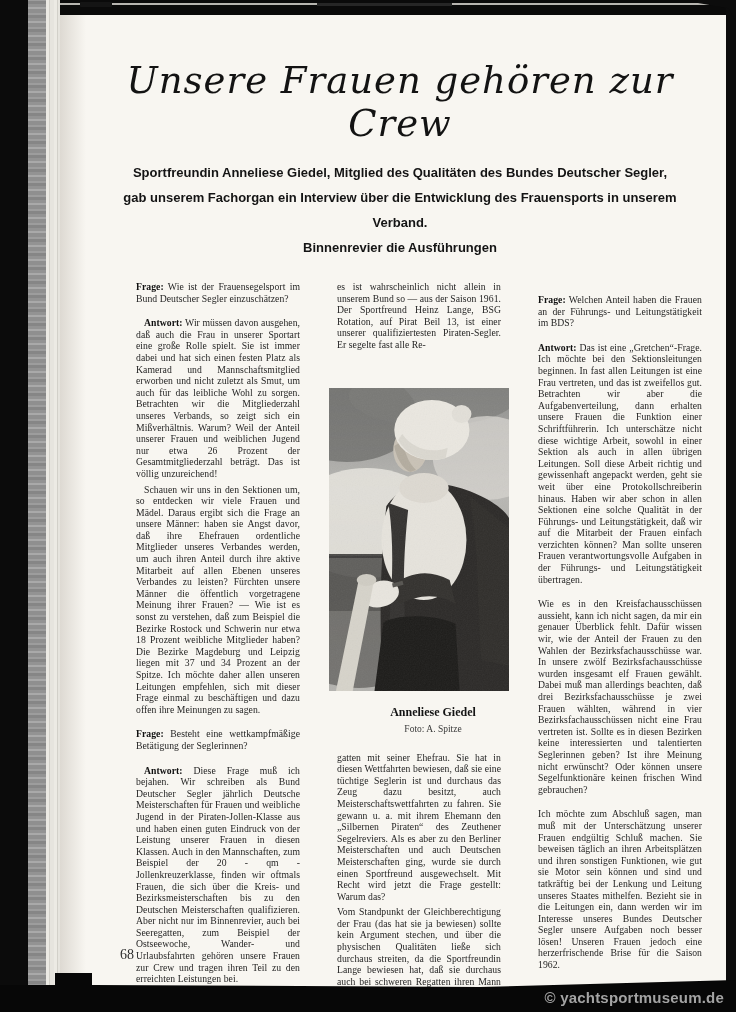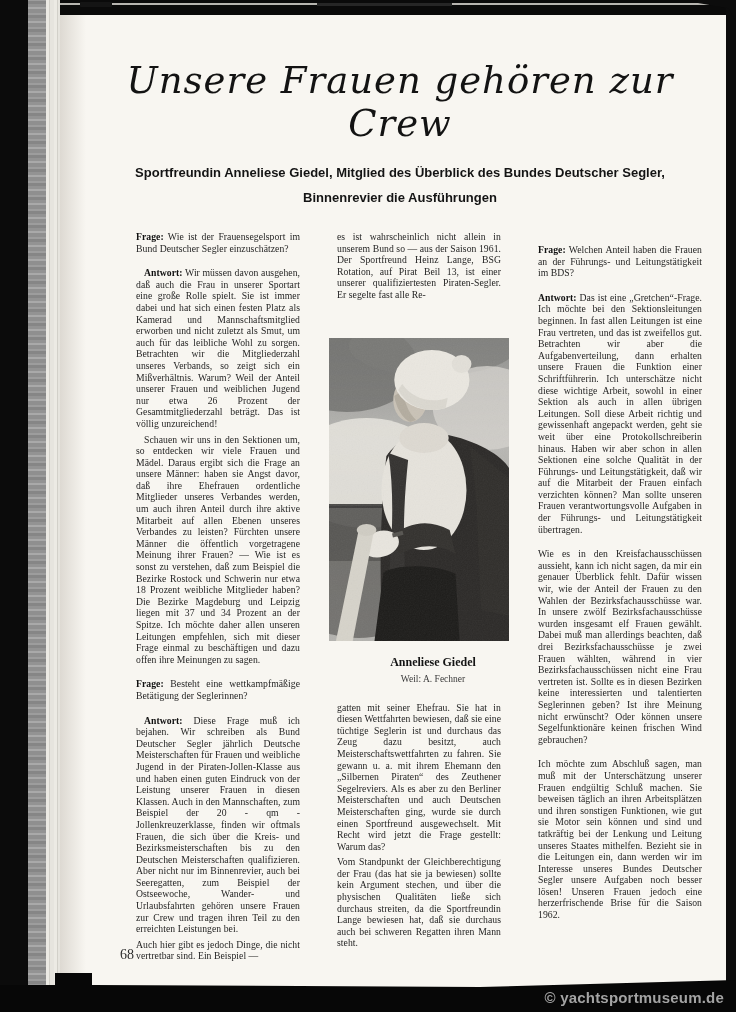--- a/index.html
+++ b/index.html
@@ -57,21 +57,22 @@
   <div class="edge-black-left"></div>
   <div class="edge-pages"></div>
   <div class="edge-inner"></div>
   <div class="gutter-dash1"></div>
   <div class="gutter-dash2"></div>
 
   <div class="page">
     <div class="header">
       <h1>Unsere Frauen gehören zur Crew</h1>
       <div class="subtitle">
-        <div>Sportfreundin Anneliese Giedel, Mitglied des Überblick des Bundes Deutscher Segler,</div>
+        <div>Sportfreundin Anneliese Giedel, Mitglied des Qualitäten des Bundes Deutscher Segler,</div>
+        <div>gab unserem Fachorgan ein Interview über die Entwicklung des Frauensports in unserem Verband.</div>
         <div>Binnenrevier die Ausführungen</div>
       </div>
     </div>
 
     <div class="columns">
 
       <div class="col">
         <p class="body-p"><b class="lead">Frage:</b> <span>Wie ist der Frauensegelsport im Bund Deutscher Segler einzuschätzen?</span></p>
         <p class="body-p gap-top indent"><b class="lead">Antwort:</b> <span>Wir müssen davon ausgehen, daß auch die Frau in unserer Sportart eine große Rolle spielt. Sie ist immer dabei und hat sich einen festen Platz als Kamerad und Mannschaftsmitglied erworben und nicht zuletzt als Smut, um auch für das leibliche Wohl zu sorgen. Betrachten wir die Mitgliederzahl unseres Verbands, so zeigt sich ein Mißverhältnis. Warum? Weil der Anteil unserer Frauen und weiblichen Jugend nur etwa 26 Prozent der Gesamtmitgliederzahl beträgt. Das ist völlig unzureichend!</span></p>
         <p class="body-p indent"><span>Schauen wir uns in den Sektionen um, so entdecken wir viele Frauen und Mädel. Daraus ergibt sich die Frage an unsere Männer: haben sie Angst davor, daß ihre Ehefrauen ordentliche Mitglieder unseres Verbandes werden, um auch ihren Anteil durch ihre aktive Mitarbeit auf allen Ebenen unseres Verbandes zu leisten? Fürchten unsere Männer die öffentlich vorgetragene Meinung ihrer Frauen? — Wie ist es sonst zu verstehen, daß zum Beispiel die Bezirke Rostock und Schwerin nur etwa 18 Prozent weibliche Mitglieder haben? Die Bezirke Magdeburg und Leipzig liegen mit 37 und 34 Prozent an der Spitze. Ich möchte daher allen unseren Leitungen empfehlen, sich mit dieser Frage einmal zu beschäftigen und dazu offen ihre Meinungen zu sagen.</span></p>
@@ -128,21 +129,21 @@
 
             <path d="M122,192 C100,180 80,185 63,198 L70,217 C92,205 112,206 128,216 Z" fill="#33312e"></path>
             <ellipse cx="52" cy="206" rx="19" ry="13" fill="#e8e5de" transform="rotate(-14 52 206)"></ellipse>
             <rect x="64" y="194" width="11" height="4" fill="#565450" transform="rotate(-14 70 196)"></rect>
 
             <polygon points="30,192 45,195 24,303 7,303" fill="#d6d3ca"></polygon>
             <ellipse cx="38" cy="192" rx="10" ry="6" fill="#cfccc3"></ellipse>
             <rect width="182" height="303" filter="url(#grain)" opacity="0.22"></rect>
           </svg>
           <figcaption>Anneliese Giedel</figcaption>
-          <div class="credit">Weil: A. Fechner</div>
+          <div class="credit">Foto: A. Spitze</div>
         </figure>
 
         <p class="body-p"><span>gatten mit seiner Ehefrau. Sie hat in diesen Wettfahrten bewiesen, daß sie eine tüchtige Seglerin ist und durchaus das Zeug dazu besitzt, auch Meisterschaftswettfahrten zu fahren. Sie gewann u. a. mit ihrem Ehemann den „Silbernen Piraten“ des Zeuthener Segelreviers. Als es aber zu den Berliner Meisterschaften und auch Deutschen Meisterschaften ging, wurde sie durch einen Sportfreund ausgewechselt. Mit Recht wird jetzt die Frage gestellt: Warum das?</span></p>
         <p class="body-p"><span>Vom Standpunkt der Gleichberechtigung der Frau (das hat sie ja bewiesen) sollte kein Argument stechen, und über die physischen Qualitäten ließe sich durchaus streiten, da die Sportfreundin Lange bewiesen hat, daß sie durchaus auch bei schweren Regatten ihren Mann steht.</span></p>
       </div>
 
       <div class="col">
         <p class="body-p gap-top"><b class="lead">Frage:</b> <span>Welchen Anteil haben die Frauen an der Führungs- und Leitungstätigkeit im BDS?</span></p>
         <p class="body-p gap-top"><b class="lead">Antwort:</b> <span>Das ist eine „Gretchen“-Frage. Ich möchte bei den Sektionsleitungen beginnen. In fast allen Leitungen ist eine Frau vertreten, und das ist zweifellos gut. Betrachten wir aber die Aufgabenverteilung, dann erhalten unsere Frauen die Funktion einer Schriftführerin. Ich unterschätze nicht diese wichtige Arbeit, sowohl in einer Sektion als auch in allen übrigen Leitungen. Soll diese Arbeit richtig und gewissenhaft angepackt werden, geht sie weit über eine Protokollschreiberin hinaus. Haben wir aber schon in allen Sektionen eine solche Qualität in der Führungs- und Leitungstätigkeit, daß wir auf die Mitarbeit der Frauen einfach verzichten können? Man sollte unseren Frauen verantwortungsvolle Aufgaben in der Führungs- und Leitungstätigkeit übertragen.</span></p>
         <p class="body-p gap-top"><span>Wie es in den Kreisfachausschüssen aussieht, kann ich nicht sagen, da mir ein genauer Überblick fehlt. Dafür wissen wir, wie der Anteil der Frauen zu den Wahlen der Bezirksfachausschüsse war. In unsere zwölf Bezirksfachausschüsse wurden insgesamt elf Frauen gewählt. Dabei muß man allerdings beachten, daß drei Bezirksfachausschüsse je zwei Frauen wählten, während in vier Bezirksfachausschüssen nicht eine Frau vertreten ist. Sollte es in diesen Bezirken keine interessierten und talentierten Seglerinnen geben? Ist ihre Meinung nicht erwünscht? Oder können unsere Segelfunktionäre keinen frischen Wind gebrauchen?</span></p>

